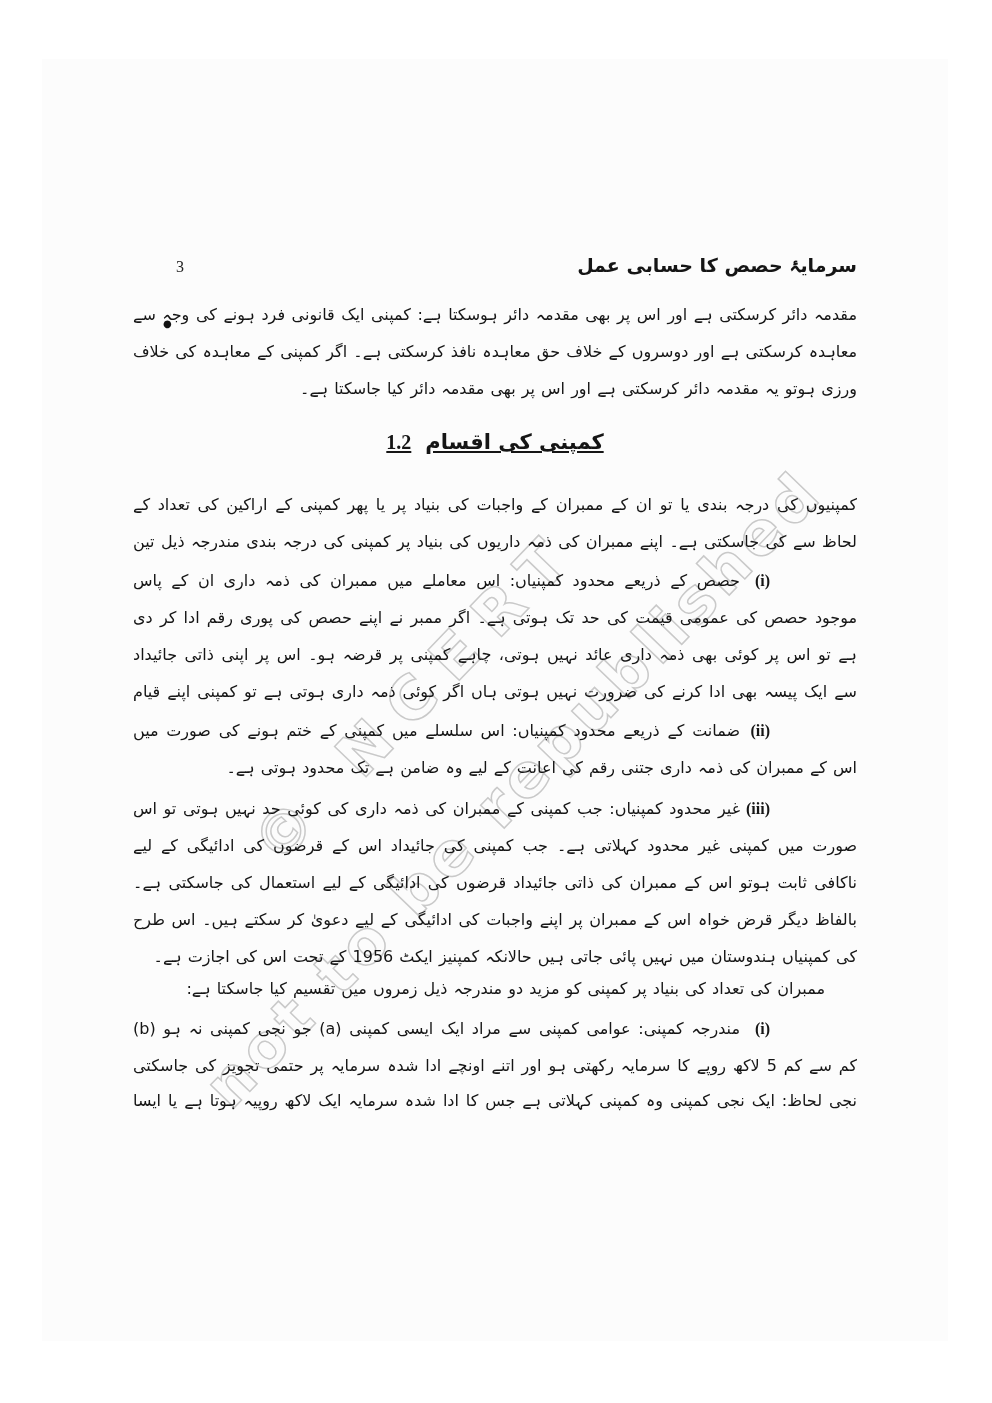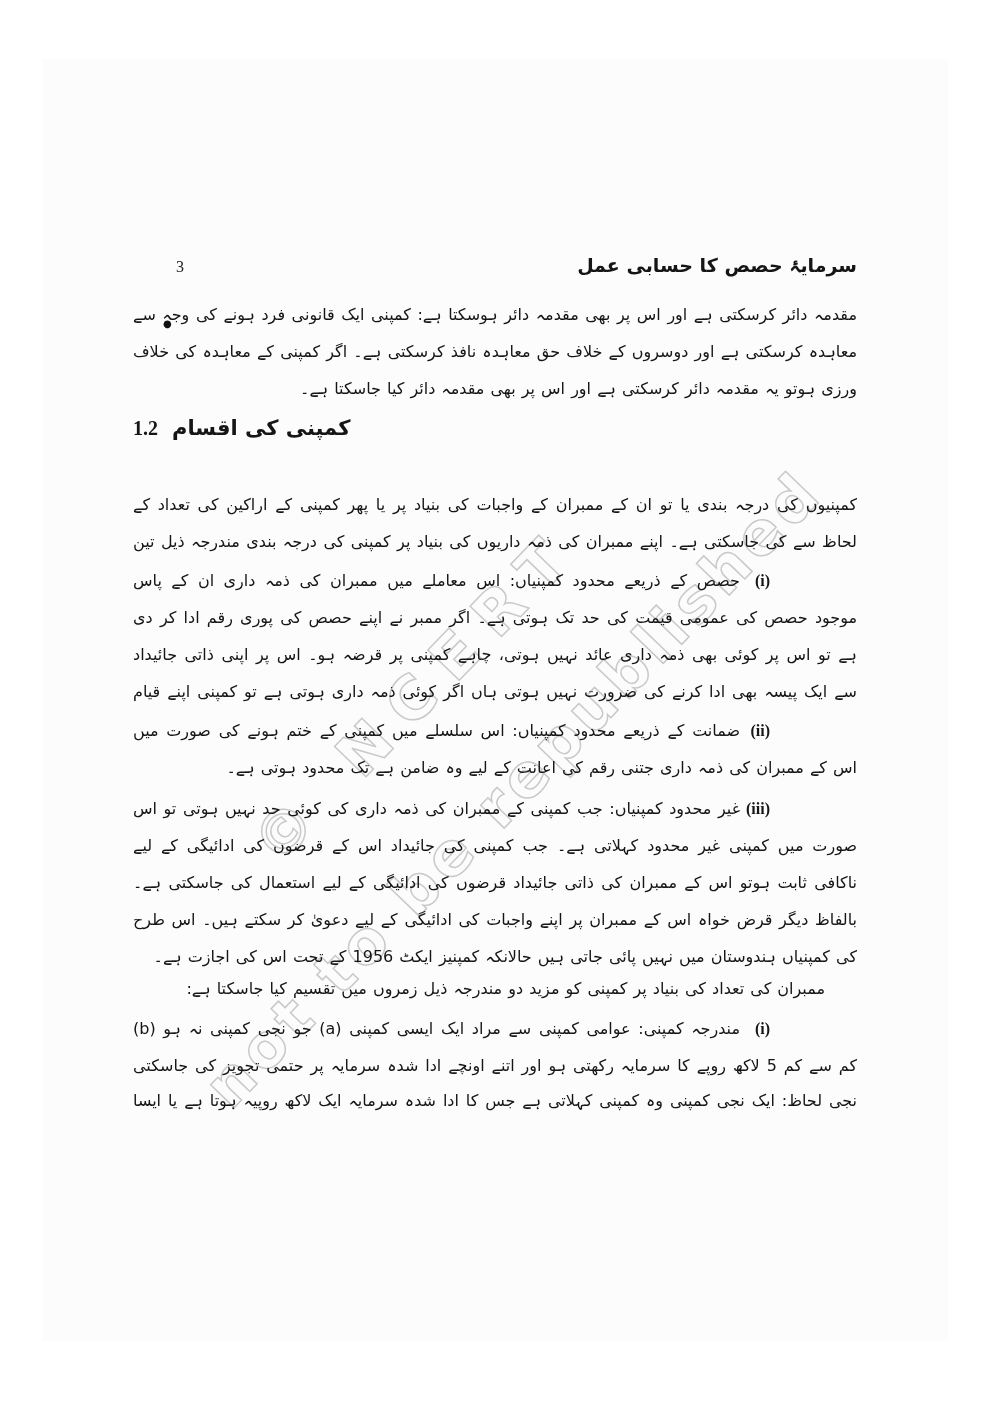--- a/index.html
+++ b/index.html
@@ -40,24 +40,25 @@
     direction:rtl;text-align:right;
     font-size:19px;font-weight:700;line-height:34px;
   }
   .urdu{direction:rtl;text-align:justify;font-size:16px;line-height:37px;word-spacing:1px;}
   .bullet-para{top:296px;width:724px;height:115px;overflow:hidden;}
   .bullet-dot{
     position:absolute;left:30px;top:9px;font-size:10px;color:#111;
     direction:ltr;
   }
   .section-heading{
-    top:408px;width:724px;height:42px;
-    direction:ltr;text-align:left;
+    top:422px;width:724px;height:42px;
+    direction:ltr;text-align:center;
     font-weight:700;font-size:21px;line-height:40px;
     white-space:nowrap;
+    text-decoration:underline;
   }
   .section-heading .sec-num{margin-right:14px;font-family:"Liberation Serif",serif;font-size:20px;}
   .intro{top:486px;width:724px;height:78px;overflow:hidden;}
   .list-item{width:724px;overflow:hidden;position:absolute;}
   .item-1{top:562px;height:150px;}
   .item-2{top:712px;height:78px;}
   .item-3{top:790px;height:190px;}
   .item-4{top:1010px;height:78px;}
   .list-item .item-text{text-indent:117px;}
   .item-marker{

